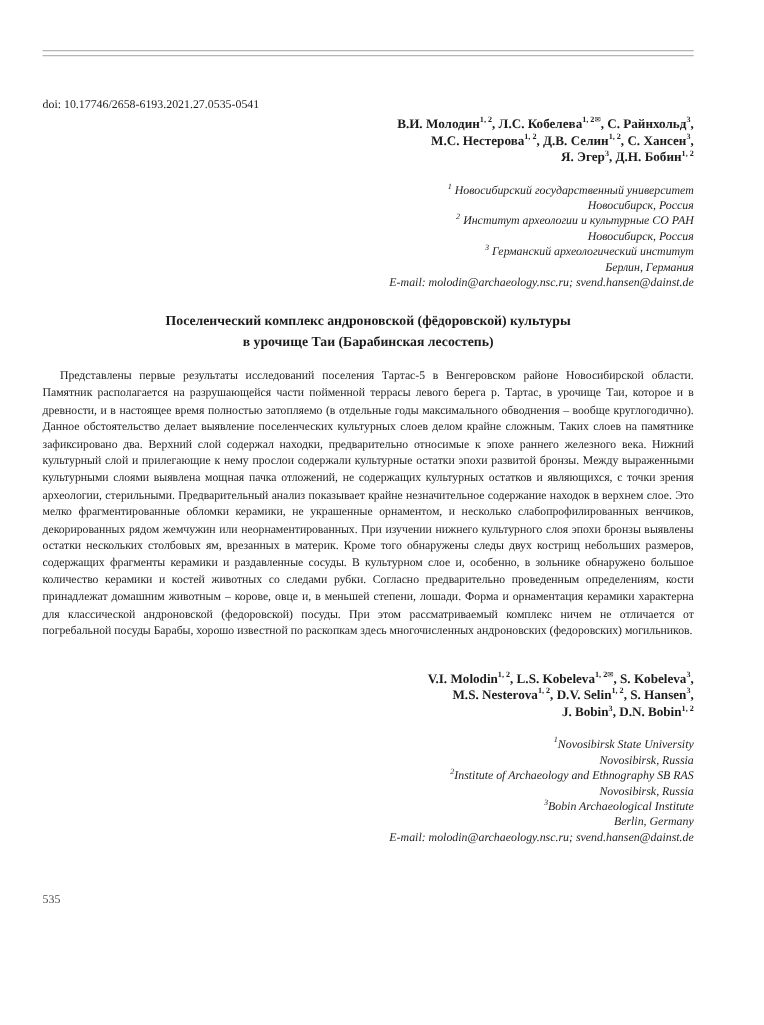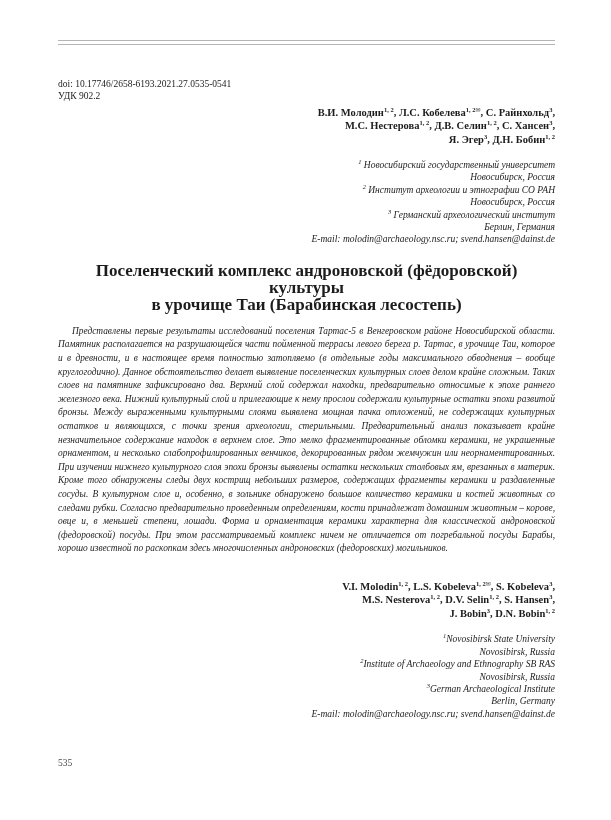--- a/index.html
+++ b/index.html
@@ -11,21 +11,21 @@
     width: 611px;
     height: 820px;
     font-family: "Liberation Serif", "DejaVu Serif", serif;
     color: #1c1c1c;
     overflow: hidden;
   }
   .page {
     box-sizing: border-box;
     width: 611px;
     height: 820px;
-    padding: 40px 56px 0 58px;
+    padding: 40px 56px 0 34px;
   }
   .top-rule {
     height: 2.5px;
     border-top: 1.5px solid #b5b5b5;
     border-bottom: 1.5px solid #b5b5b5;
   }
   .meta {
     margin-top: 33px;
     font-size: 9.5px;
     line-height: 12.5px;
@@ -51,26 +51,25 @@
     text-align: right;
     font-style: italic;
     font-size: 9.5px;
     line-height: 12.4px;
     margin-top: 13px;
   }
   .title {
     margin: 16px 0 12px 0;
     text-align: center;
     font-weight: bold;
-    font-size: 17px;
+    font-size: 11px;
     line-height: 17px;
   }
   .abstract {
     margin: 12px 0 0 0;
-    font-style: italic;
     font-size: 9.4px;
     line-height: 13.6px;
     text-align: justify;
     text-indent: 14px;
   }
   .keywords {
     margin: 8px 0 0 0;
     font-size: 9.4px;
     line-height: 13.6px;
     text-indent: 14px;
@@ -87,33 +86,32 @@
 </style>
 </head>
 <body>
 
 <div class="page">
 
   <div class="top-rule"></div>
 
   <div class="meta">
     <div>doi: 10.17746/2658-6193.2021.27.0535-0541</div>
-    <div>УДК 902.2</div>
   </div>
 
   <div class="authors authors-ru">
       <div><span>В.И. Молодин</span><sup>1, 2</sup><span>, Л.С. Кобелева</span><sup>1, 2</sup><sup class="env">✉</sup><span>, С. Райнхольд</span><sup>3</sup><span>,</span></div>
       <div><span>М.С. Нестерова</span><sup>1, 2</sup><span>, Д.В. Селин</span><sup>1, 2</sup><span>, С. Хансен</span><sup>3</sup><span>,</span></div>
       <div><span>Я. Эгер</span><sup>3</sup><span>, Д.Н. Бобин</span><sup>1, 2</sup></div>
     </div>
 
   <div class="affils affils-ru">
       <div><sup>1</sup><span> Новосибирский государственный университет</span></div>
       <div><span>Новосибирск, Россия</span></div>
-      <div><sup>2</sup><span> Институт археологии и этнографии СО РАН</span></div>
+      <div><sup>2</sup><span> Институт археологии и культурные СО РАН</span></div>
       <div><span>Новосибирск, Россия</span></div>
       <div><sup>3</sup><span> Германский археологический институт</span></div>
       <div><span>Берлин, Германия</span></div>
       <div><span>E-mail: molodin@archaeology.nsc.ru; svend.hansen@dainst.de</span></div>
     </div>
 
   <h1 class="title">
     <div>Поселенческий комплекс андроновской (фёдоровской) культуры</div>
     <div>в урочище Таи (Барабинская лесостепь)</div>
   </h1>
@@ -125,20 +123,20 @@
       <div><span>V.I. Molodin</span><sup>1, 2</sup><span>, L.S. Kobeleva</span><sup>1, 2</sup><sup class="env">✉</sup><span>, S. Kobeleva</span><sup>3</sup><span>,</span></div>
       <div><span>M.S. Nesterova</span><sup>1, 2</sup><span>, D.V. Selin</span><sup>1, 2</sup><span>, S. Hansen</span><sup>3</sup><span>,</span></div>
       <div><span>J. Bobin</span><sup>3</sup><span>, D.N. Bobin</span><sup>1, 2</sup></div>
     </div>
 
   <div class="affils affils-en">
       <div><sup>1</sup><span>Novosibirsk State University</span></div>
       <div><span>Novosibirsk, Russia</span></div>
       <div><sup>2</sup><span>Institute of Archaeology and Ethnography SB RAS</span></div>
       <div><span>Novosibirsk, Russia</span></div>
-      <div><sup>3</sup><span>German Archaeological Institute</span></div>
+      <div><sup>3</sup><span>Bobin Archaeological Institute</span></div>
       <div><span>Berlin, Germany</span></div>
       <div><span>E-mail: molodin@archaeology.nsc.ru; svend.hansen@dainst.de</span></div>
     </div>
 
   <div class="page-number">535</div>
 
 </div>
 
 </body></html>

